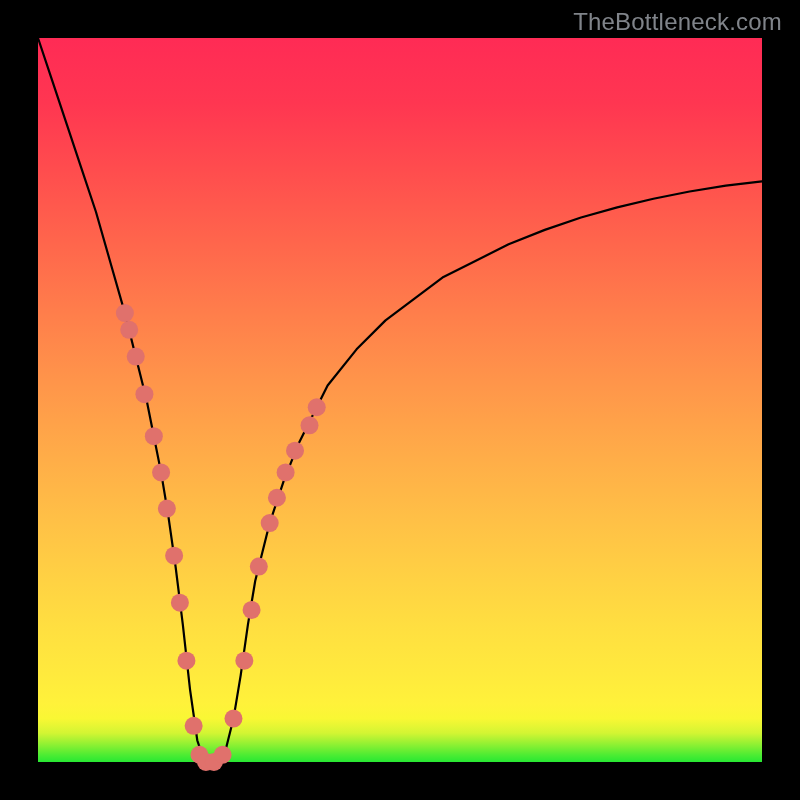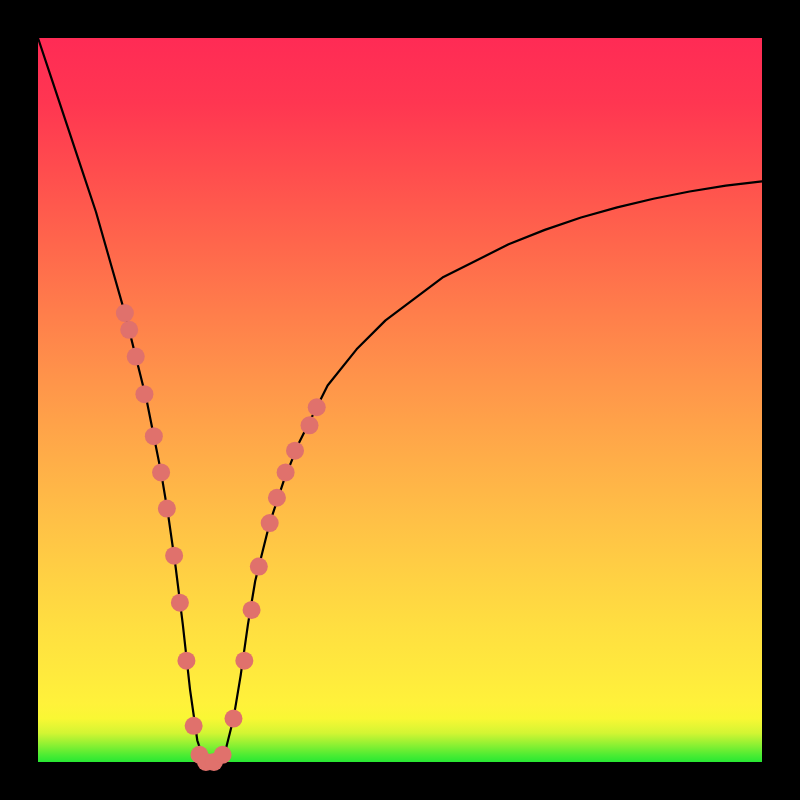--- a/index.html
+++ b/index.html
@@ -101,13 +101,14 @@
           <circle cx="220.82" cy="528.52" r="9" class="marker"></circle>
           <circle cx="231.68" cy="485.08" r="9" class="marker"></circle>
           <circle cx="238.92" cy="459.74" r="9" class="marker"></circle>
           <circle cx="247.61" cy="434.40" r="9" class="marker"></circle>
           <circle cx="257.02" cy="412.68" r="9" class="marker"></circle>
           <circle cx="271.50" cy="387.34" r="9" class="marker"></circle>
           <circle cx="278.74" cy="369.24" r="9" class="marker"></circle>
         </g>
     </svg>
   </div>
+  <div class="watermark">TheBottleneck.com</div>
 </div>
 
 </body></html>

